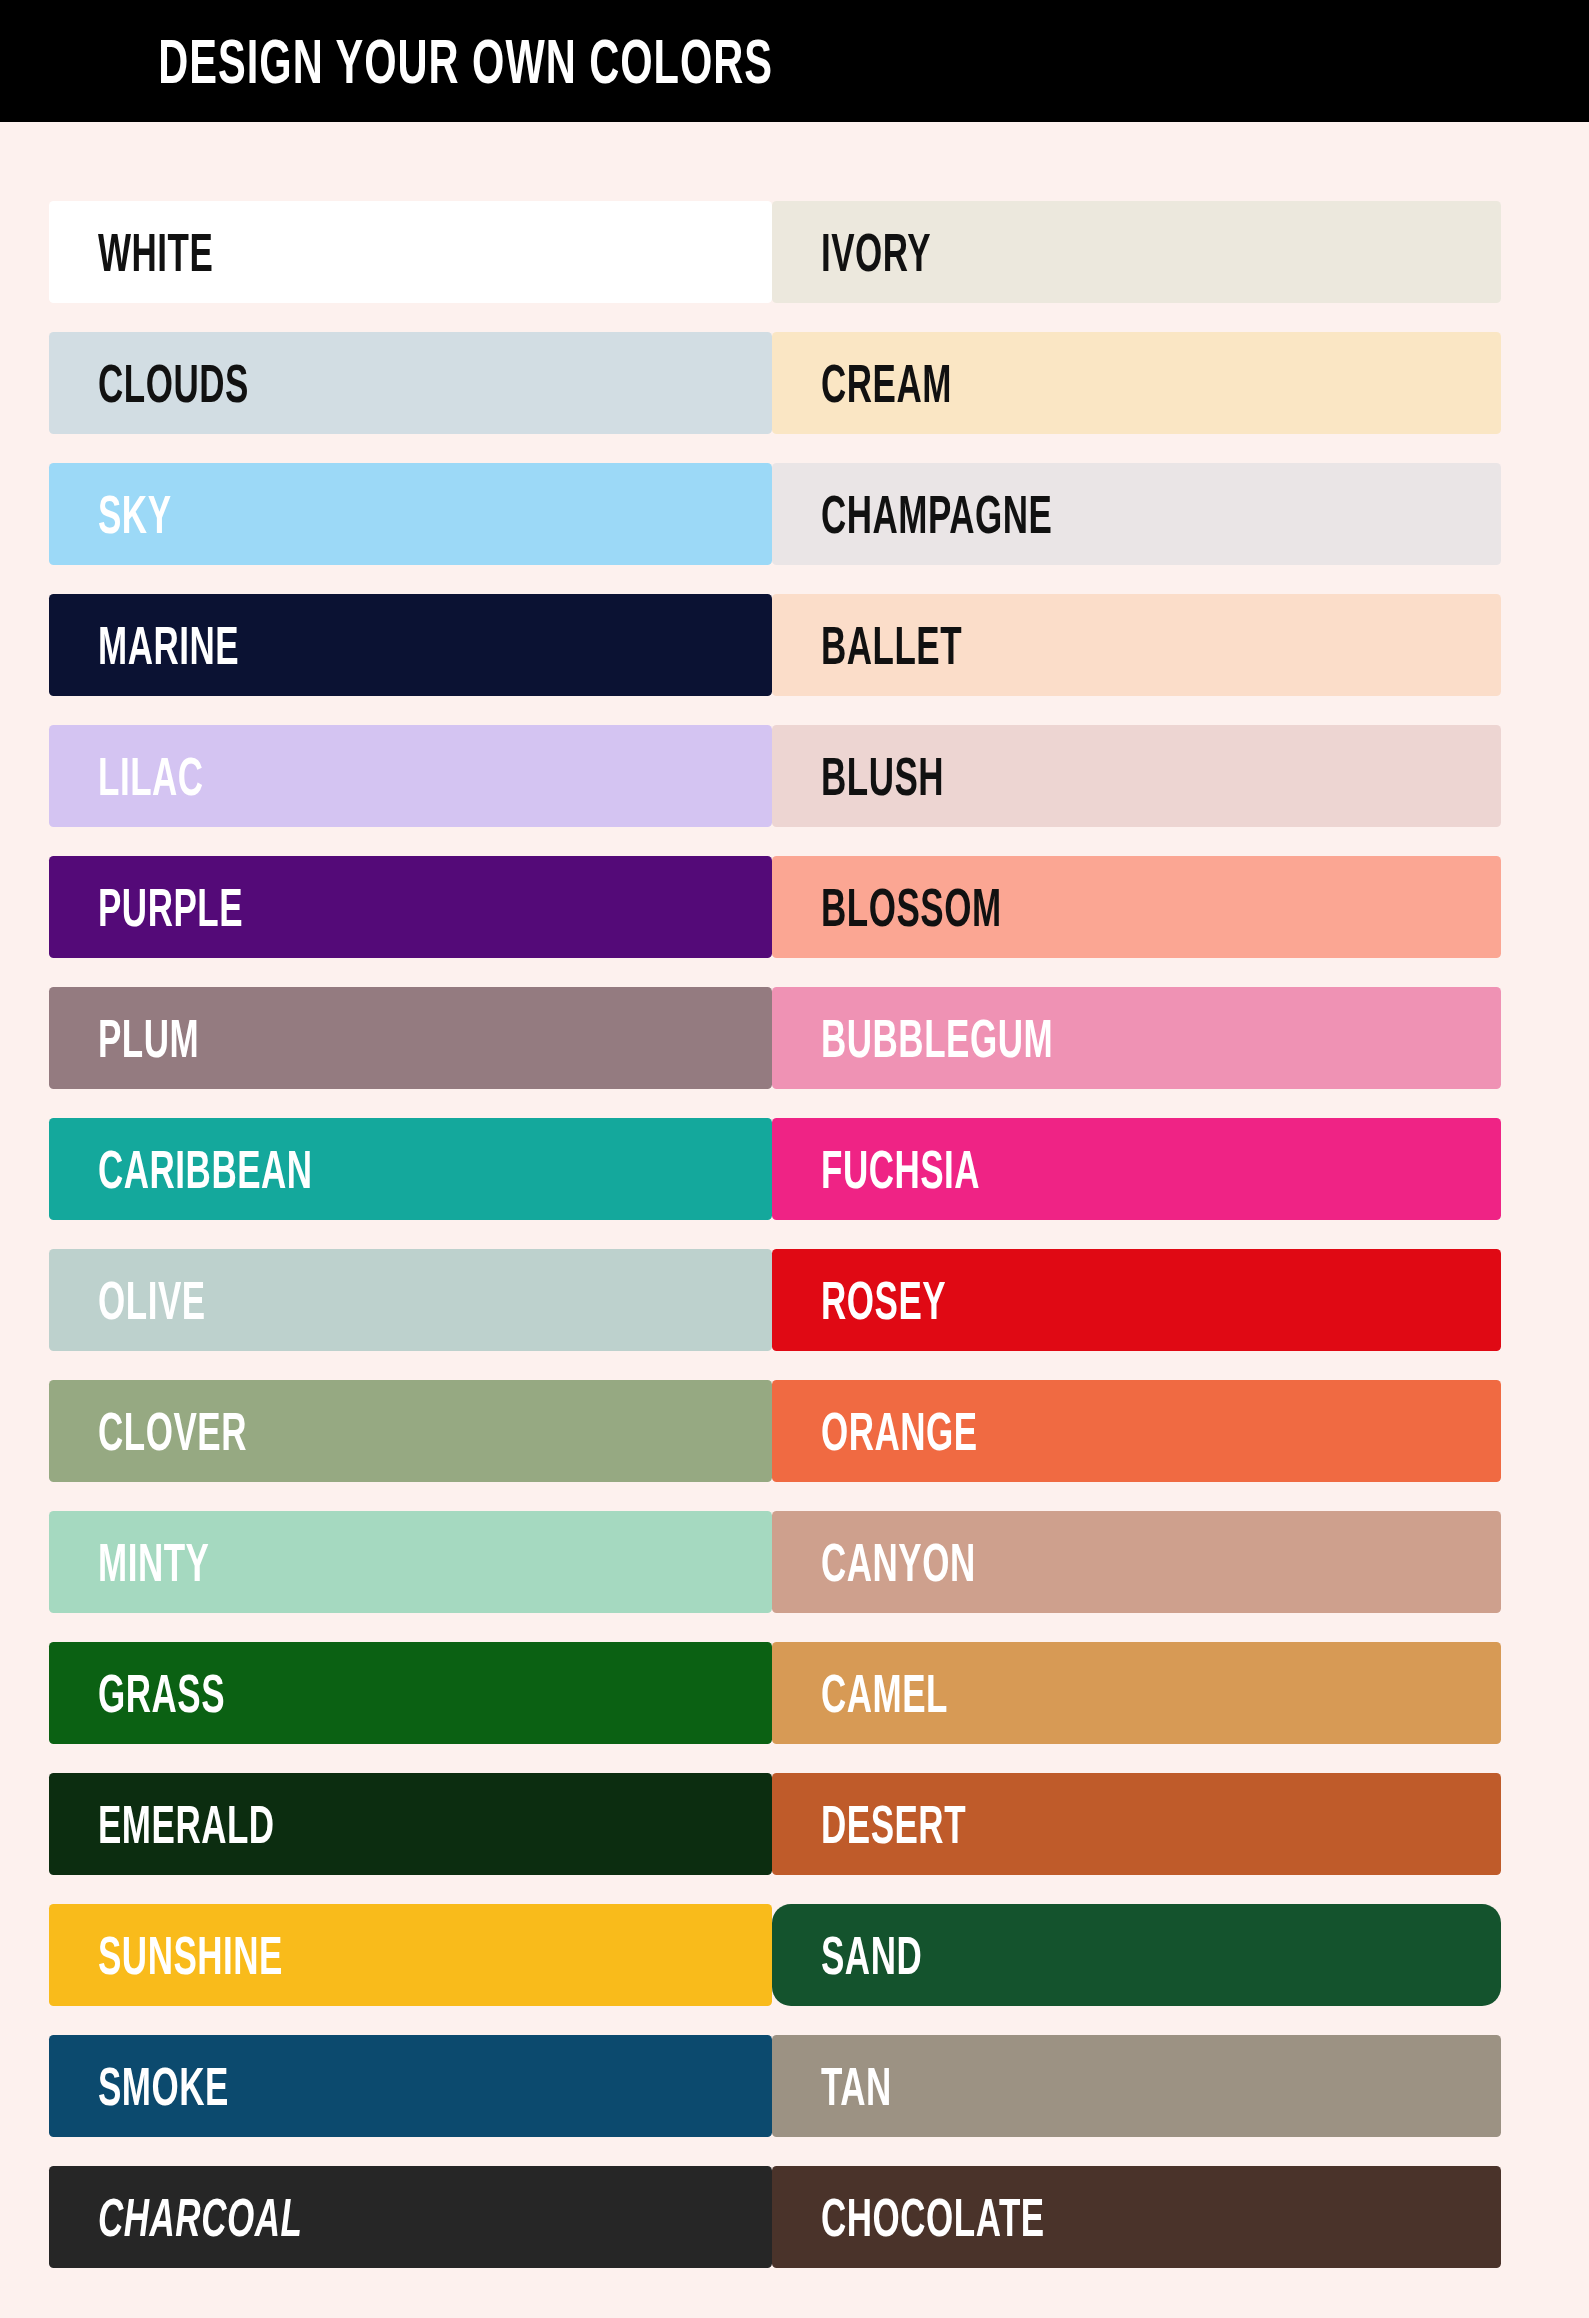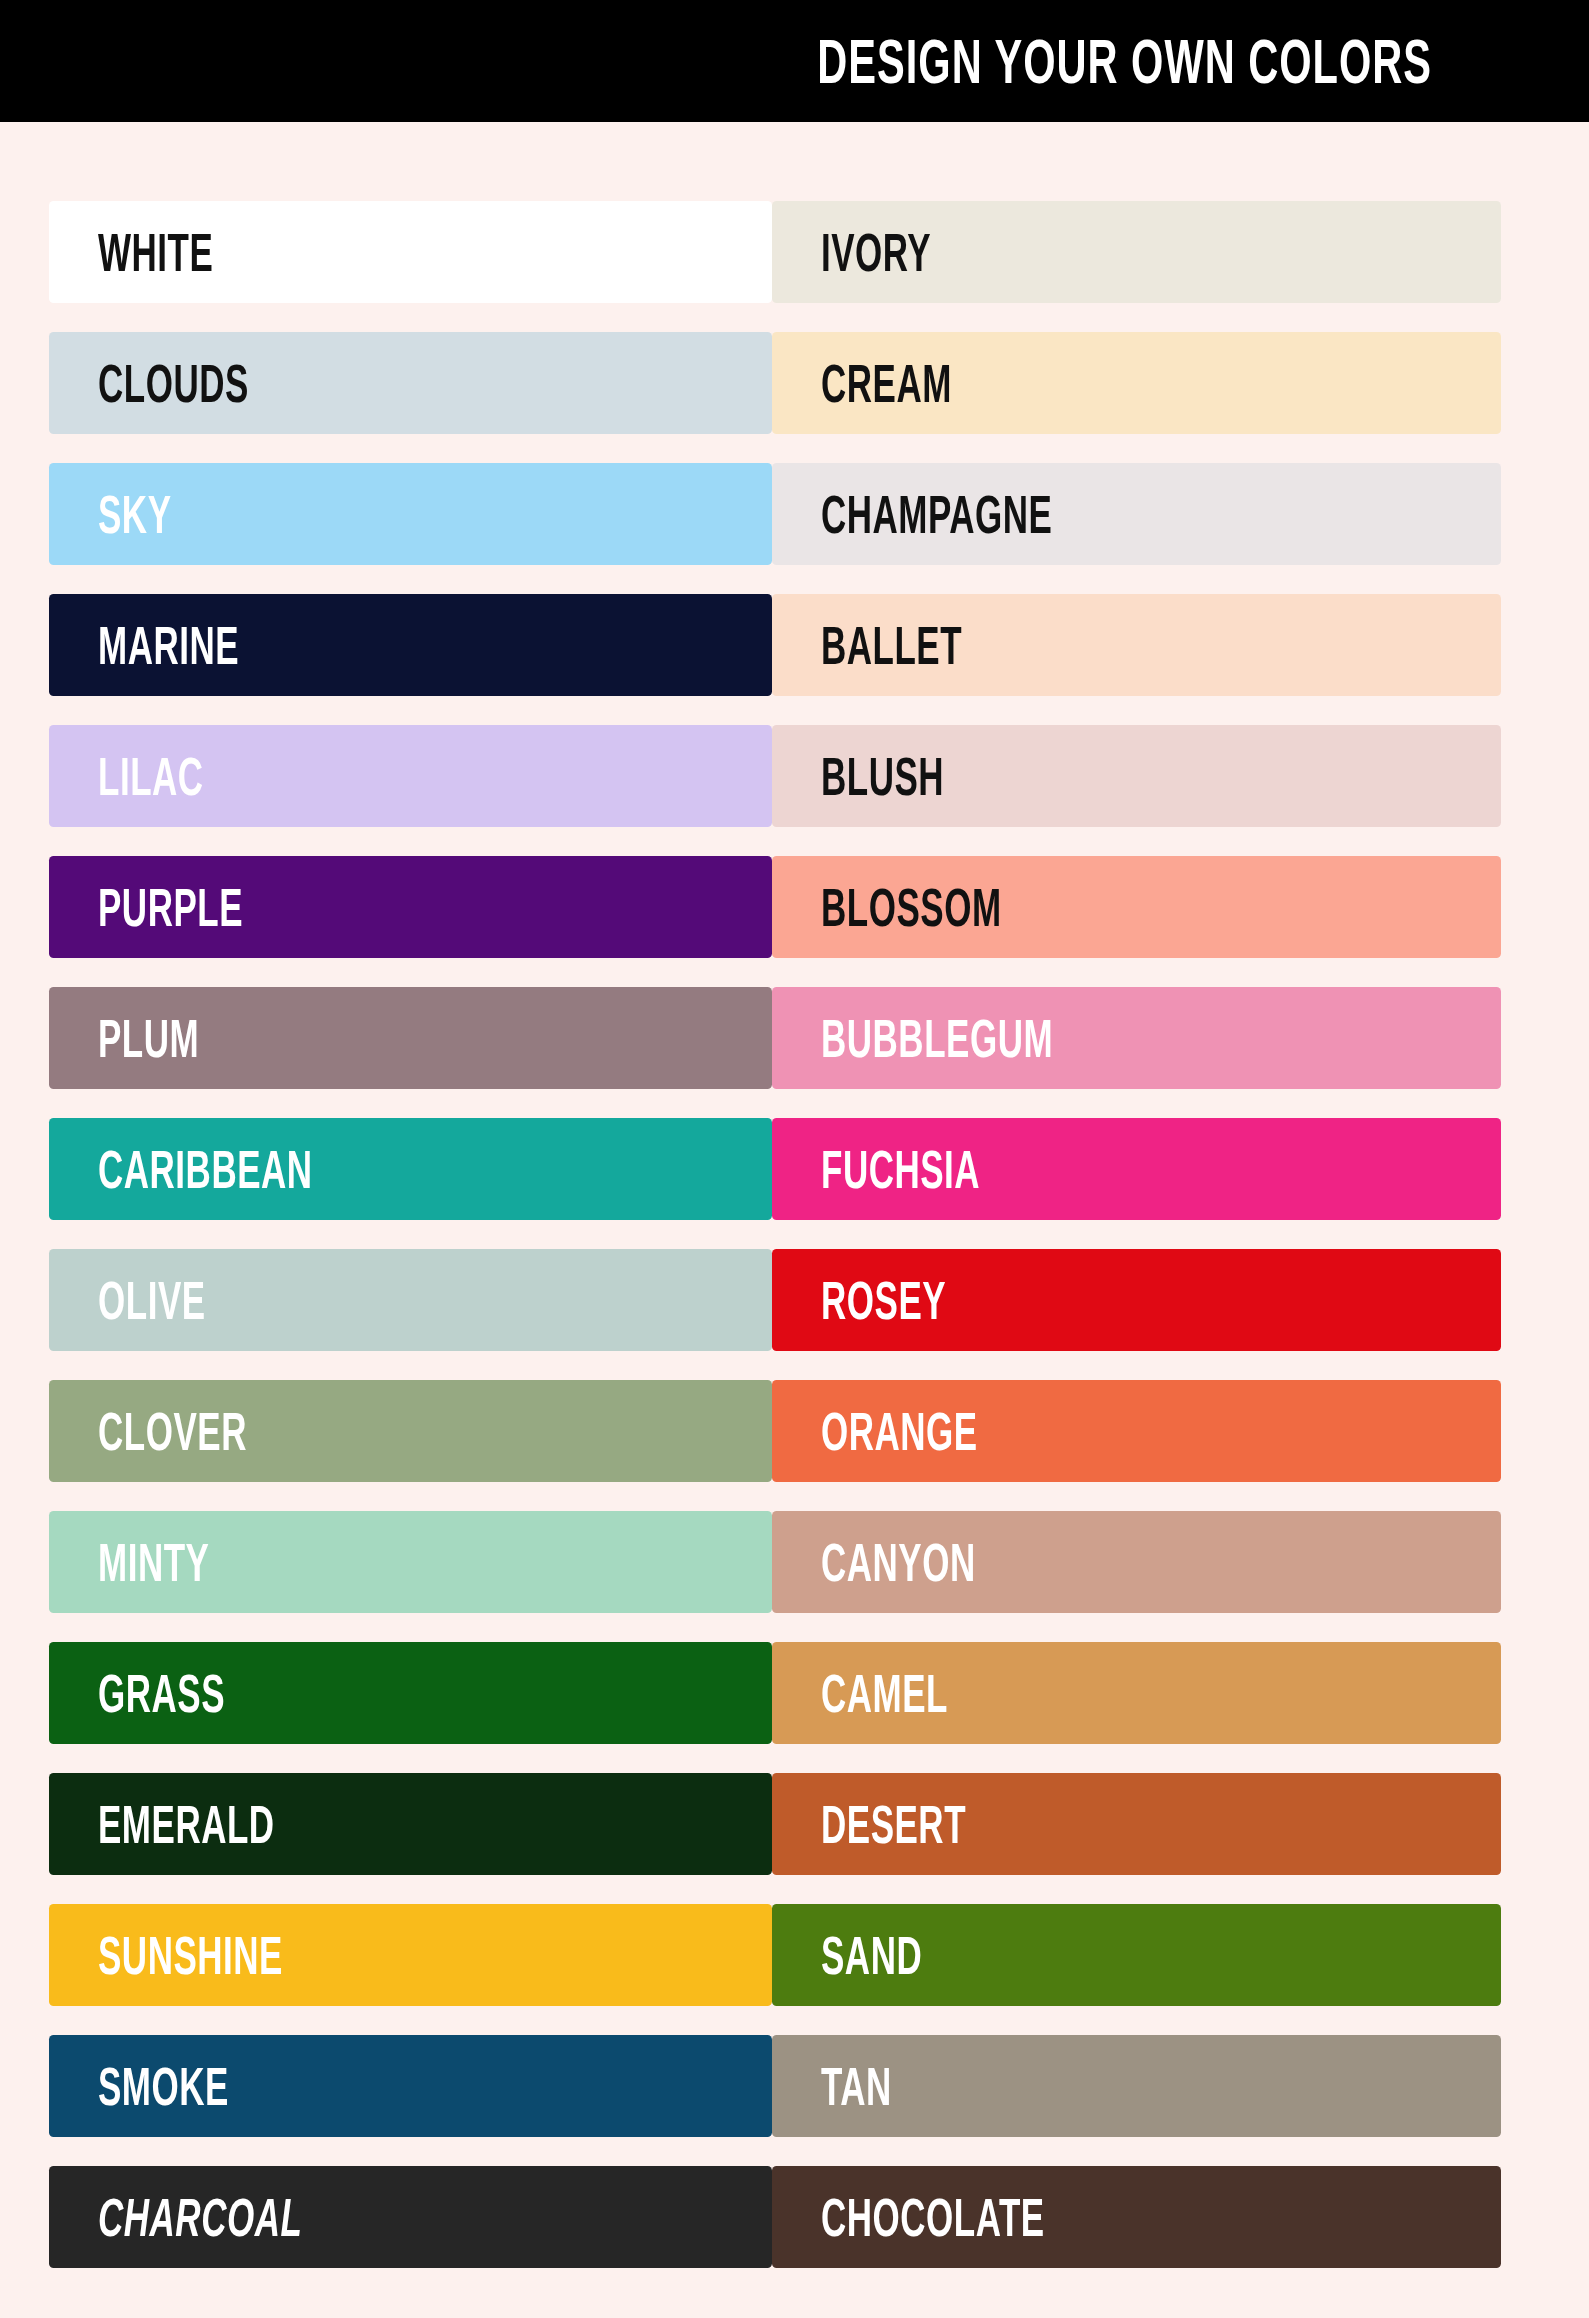--- a/index.html
+++ b/index.html
@@ -15,21 +15,21 @@
     overflow: hidden;
   }
 
   
   #header-banner {
     width: 1590px;
     height: 122px;
     background: #000000;
     display: flex;
     align-items: center;
-    justify-content: flex-end;
+    justify-content: flex-start;
     box-sizing: border-box;
   }
   #page-title {
     color: #ffffff;
     font-family: "Liberation Sans Narrow", "Liberation Sans", sans-serif;
     font-weight: 700;
     font-size: 63px;
     line-height: 1;
     letter-spacing: 1.5px;
     transform: scaleX(0.66);
@@ -171,21 +171,21 @@
       </div>
       <div class="color-swatch" style="background: rgb(206, 160, 141); text-decoration: underline;">
         <span class="swatch-label" style="color: rgb(255, 255, 255);">CANYON</span>
       </div>
       <div class="color-swatch" style="background: rgb(215, 154, 85);">
         <span class="swatch-label" style="color: rgb(255, 255, 255);">CAMEL</span>
       </div>
       <div class="color-swatch" style="background: rgb(191, 91, 42);">
         <span class="swatch-label" style="color: rgb(255, 255, 255);">DESERT</span>
       </div>
-      <div class="color-swatch" style="background: #4d7c0f;">
+      <div class="color-swatch" style="background: #14532d; border-radius: 19px;">
         <span class="swatch-label" style="color: rgb(255, 255, 255);">SAND</span>
       </div>
       <div class="color-swatch" style="background: rgb(156, 146, 131);">
         <span class="swatch-label" style="color: rgb(255, 255, 255);">TAN</span>
       </div>
       <div class="color-swatch" style="background: rgb(74, 51, 42);">
         <span class="swatch-label" style="color: rgb(255, 255, 255);">CHOCOLATE</span>
       </div>
     </div>
 </div>

